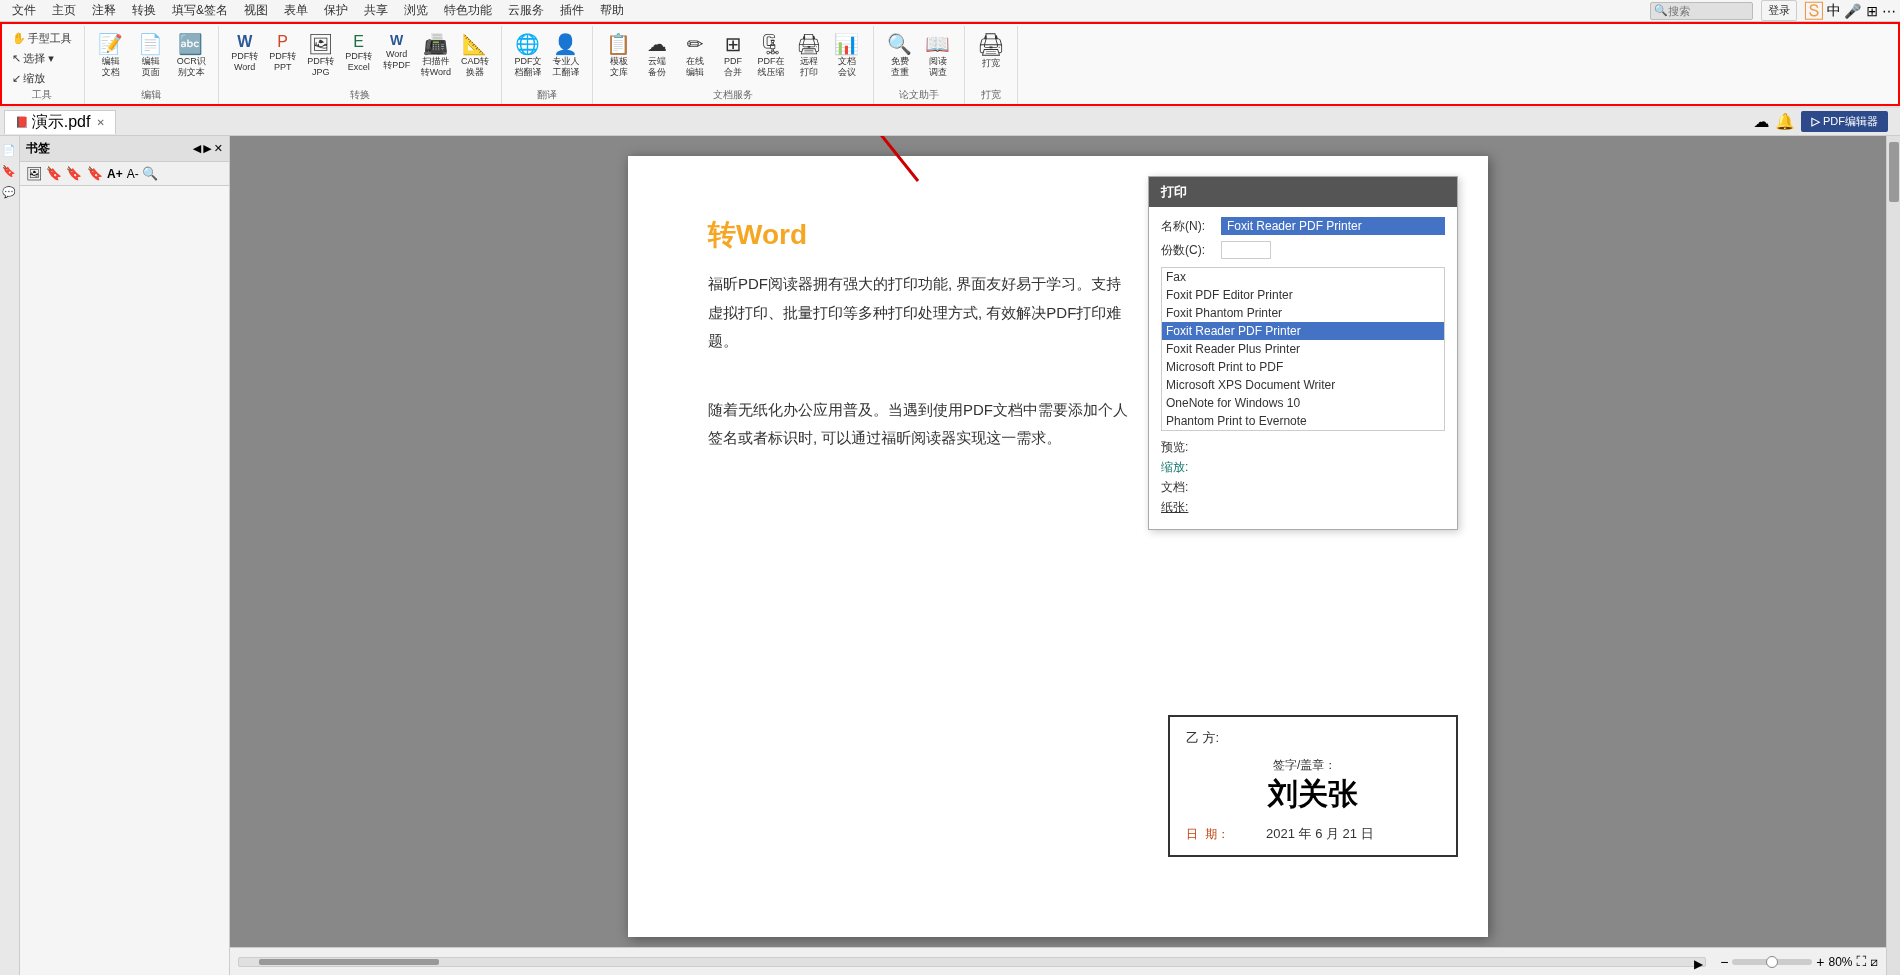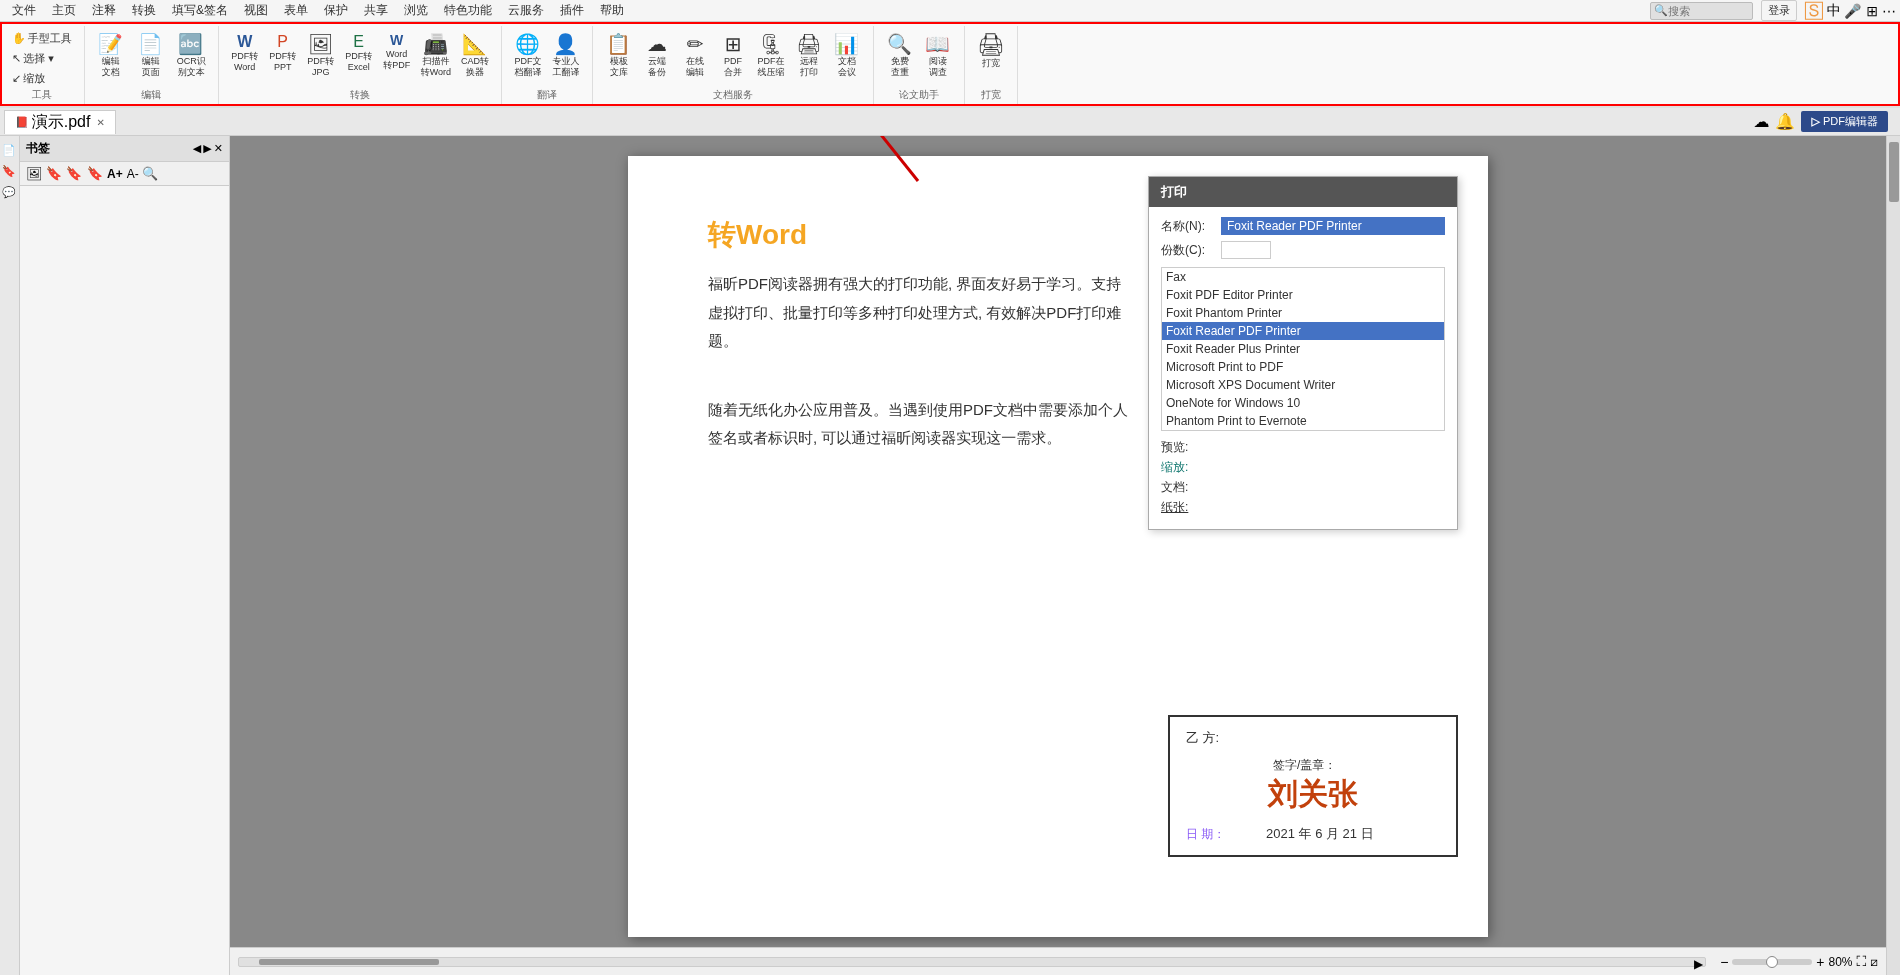--- a/index.html
+++ b/index.html
@@ -321,24 +321,24 @@
         </div>
 
         <div style="margin-top:20px;">
           <div style="font-size:15px; color:#333; line-height:1.9; max-width:420px;">随着无纸化办公应用普及。当遇到使用PDF文档中需要添加个人签名或者标识时, 可以通过福昕阅读器实现这一需求。</div>
         </div>
 
         <div style="position:absolute; right:30px; bottom:80px; width:290px; border:2px solid #333; background:white; padding:12px 16px;">
           <div style="font-size:13px; color:#333; margin-bottom:10px;">乙 方:</div>
           <div style="display:flex; align-items:center; margin-bottom:10px;flex-direction:column;">
             <span style="font-size:12px; color:#333; width:80px;">签字/盖章：</span>
-            <span style="font-size:30px; font-weight:bold; font-family:'KaiTi','STKaiti',serif; color:#c2410c;">刘关张</span>
+            <span style="font-size:30px; font-weight:bold; font-family:'KaiTi','STKaiti',serif; color:#000000;">刘关张</span>
           </div>
           <div style="display:flex; align-items:center;">
-            <span style="font-size:12px; color:#8b5cf6; width:80px;">日  期：</span>
+            <span style="font-size:12px; color:#c2410c; width:80px;font-family:Liberation Mono, monospace;">日  期：</span>
             <span style="font-size:13px; color:#333;">2021 年 6 月 21 日</span>
           </div>
         </div>
 
       </div>
     </div>
 
     <div style="width:14px; background:#e0e0e0; border-left:1px solid #ccc; display:flex; flex-direction:column; align-items:center; padding-top:2px;">
       <div style="width:10px; height:60px; background:#999; border-radius:2px; margin-top:4px;"></div>
     </div>

